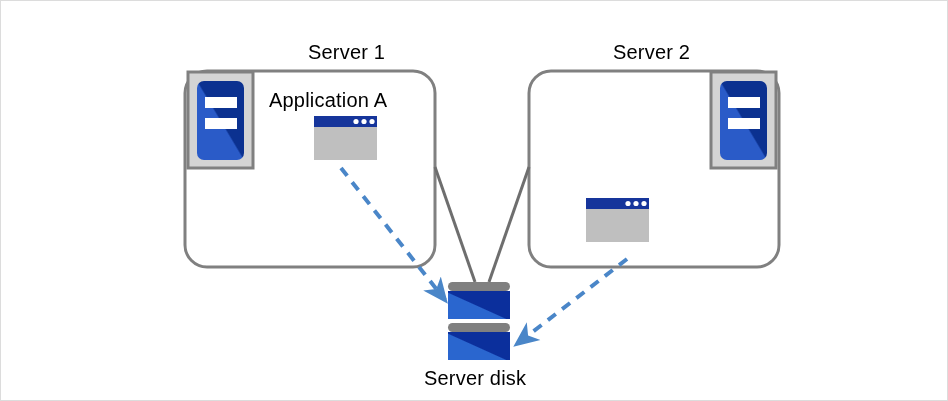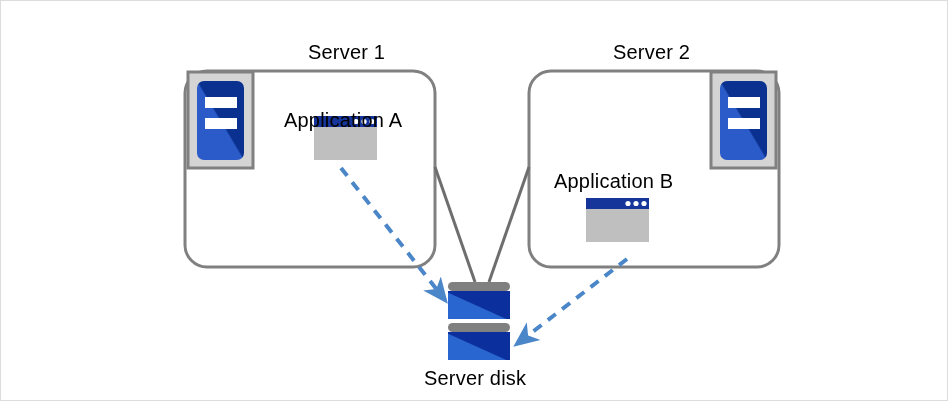--- a/index.html
+++ b/index.html
@@ -30,21 +30,21 @@
     position: absolute;
     color: #000000;
     white-space: pre;
     font-family: "Liberation Sans", sans-serif;
     font-size: 20px;
     line-height: 1;
     letter-spacing: 0.2px;
   }
   #label-server1 { left: 307px; top: 41px; }
   #label-server2 { left: 576px; top: 41px; margin-left: 36px; }
-  #label-app-a   { left: 283px; top: 89px; margin-top: 20px; }
+  #label-app-a   { left: 268px; top: 89px; }
   #label-app-b   { left: 553px; top: 170px; }
   #label-shared-disk { left: 423px; top: 367px; }
 </style>
 </head>
 <body>
 
 <div id="canvas">
 
   <svg id="diagram-svg" viewBox="0 0 948 401" xmlns="http://www.w3.org/2000/svg">
 
@@ -119,17 +119,16 @@
     <path d="M 340 167 L 444 299" fill="none" stroke="#4a86c8" stroke-width="4" stroke-dasharray="10 8" marker-end="url(#blueArrow)"></path>
     <path d="M 626 258 L 516 343" fill="none" stroke="#4a86c8" stroke-width="4" stroke-dasharray="10 8" marker-end="url(#blueArrow)"></path>
   </svg>
 
   <div class="label" id="label-server1">Server 1</div>
 
   <div class="label" id="label-server2">Server 2</div>
 
   <div class="label" id="label-app-a">Application A</div>
 
-  <div class="label" id="label-app-b">Application B</div>
 
   <div class="label" id="label-shared-disk">Server disk</div>
 
 </div>
 
 </body></html>

